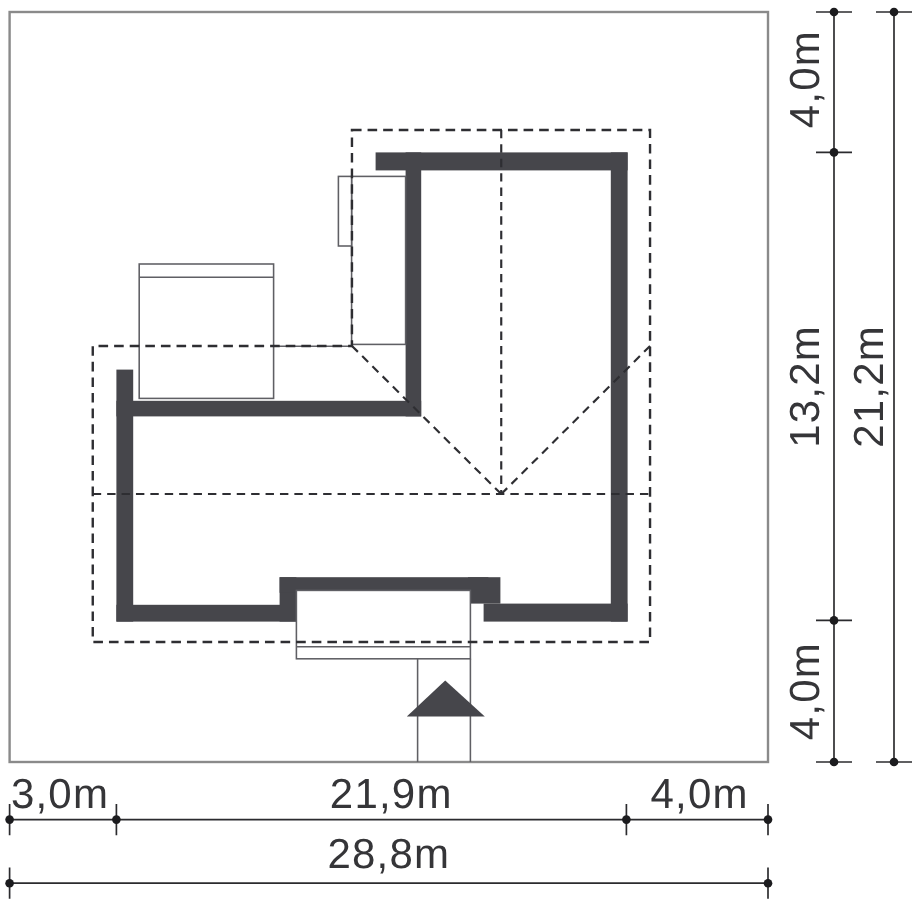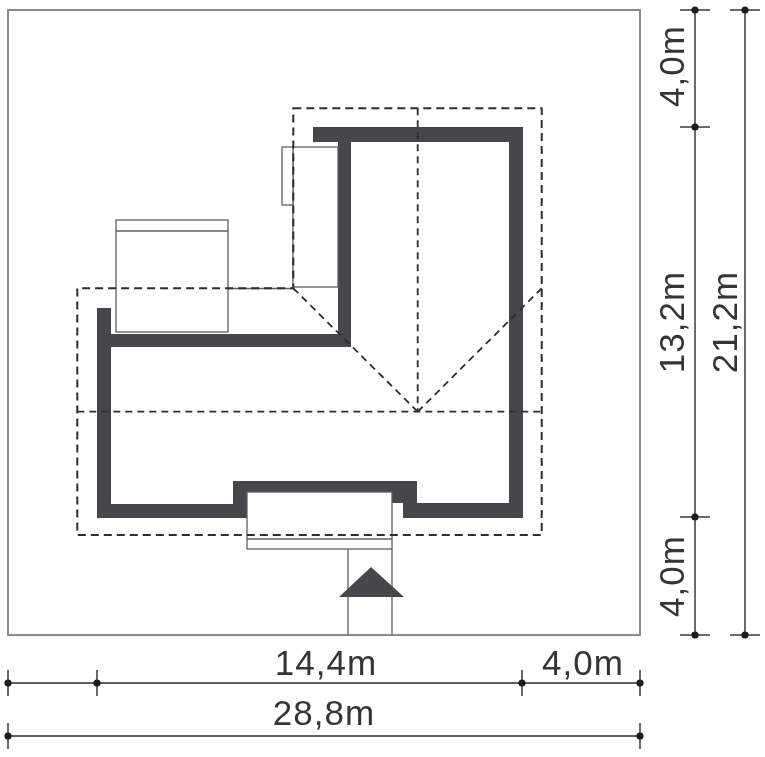--- a/index.html
+++ b/index.html
@@ -79,21 +79,22 @@
       <circle cx="695" cy="517" r="3.6" fill="#1c1c1f"></circle>
       <line x1="680" y1="635" x2="710" y2="635" stroke="#2b2b2e" stroke-width="1.4"></line>
       <circle cx="695" cy="635" r="3.6" fill="#1c1c1f"></circle>
       <line x1="745" y1="10" x2="745" y2="635" stroke="#2b2b2e" stroke-width="1.4"></line>
       <line x1="730" y1="10" x2="760" y2="10" stroke="#2b2b2e" stroke-width="1.4"></line>
       <circle cx="745" cy="10" r="3.6" fill="#1c1c1f"></circle>
       <line x1="730" y1="635" x2="760" y2="635" stroke="#2b2b2e" stroke-width="1.4"></line>
       <circle cx="745" cy="635" r="3.6" fill="#1c1c1f"></circle>
     </svg>
 
-  <div class="dim-label" style="left: 326px; top: 662px;">14,4m</div>
+  <div class="dim-label" style="left: 50px; top: 662px;">3,0m</div>
+  <div class="dim-label" style="left: 326px; top: 662px;">21,9m</div>
   <div class="dim-label" style="left: 583px; top: 662px;">4,0m</div>
   <div class="dim-label" style="left: 324px; top: 712px;">28,8m</div>
 
   <div class="dim-label rot" style="left: 671px; top: 66px;">4,0m</div>
   <div class="dim-label rot" style="left: 671px; top: 322px;">13,2m</div>
   <div class="dim-label rot" style="left: 671px; top: 576px;">4,0m</div>
   <div class="dim-label rot" style="left: 724px; top: 322px;">21,2m</div>
 </div>
 
 </body></html>

